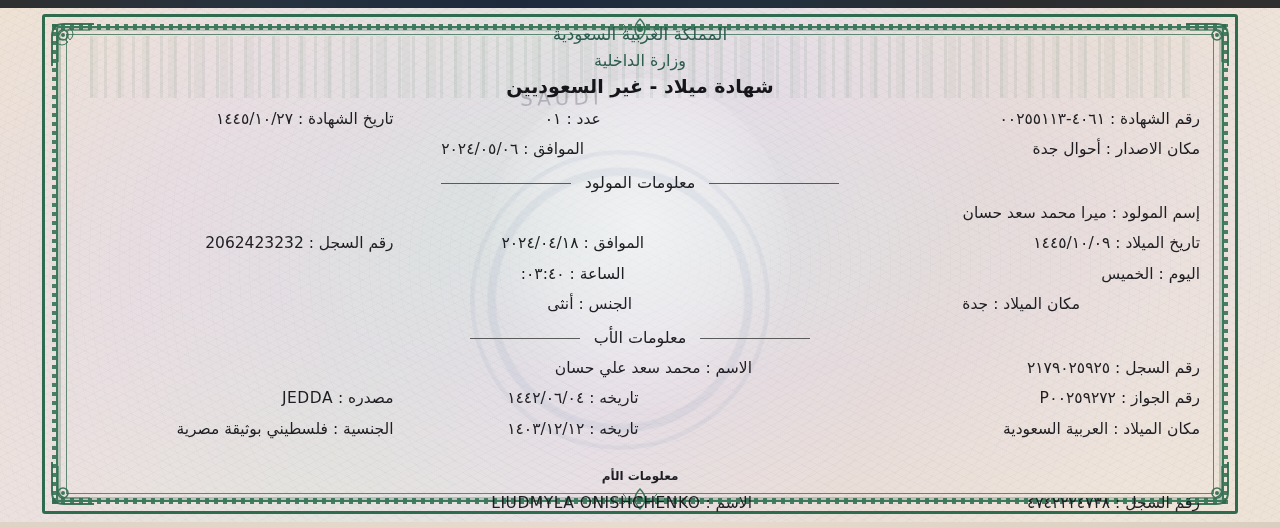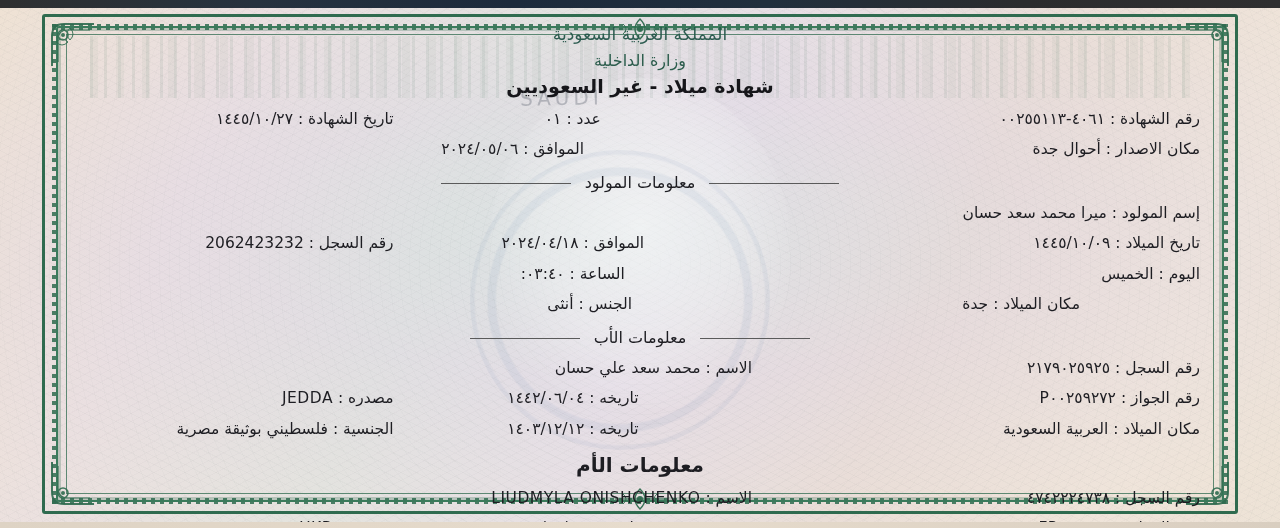--- a/index.html
+++ b/index.html
@@ -192,24 +192,24 @@
   .section .stitle {
     font-size: 16px;
     font-weight: normal;
     letter-spacing: 2px;
     white-space: nowrap;
   }
   .section .spacer { flex: 1 1 auto; }
 
   .center-title {
     text-align: center;
-    font-size: 20px;
+    font-size: 12px;
     font-weight: bold;
     letter-spacing: 2px;
-    margin-top: 9px;
+    margin-top: 26px;
   }
 
   
   .grid3 { display: flex; margin-top: 7px; white-space: nowrap; }
   .grid3 > div:nth-child(1) { flex: 0 0 40%; }
   .grid3 > div:nth-child(2) { flex: 0 0 32%; text-align: center; }
   .grid3 > div:nth-child(3) { flex: 1 1 auto; }
 
   .grid2 { display: flex; margin-top: 7px; white-space: nowrap; }
   .grid2 > div:nth-child(1) { flex: 0 0 40%; }

